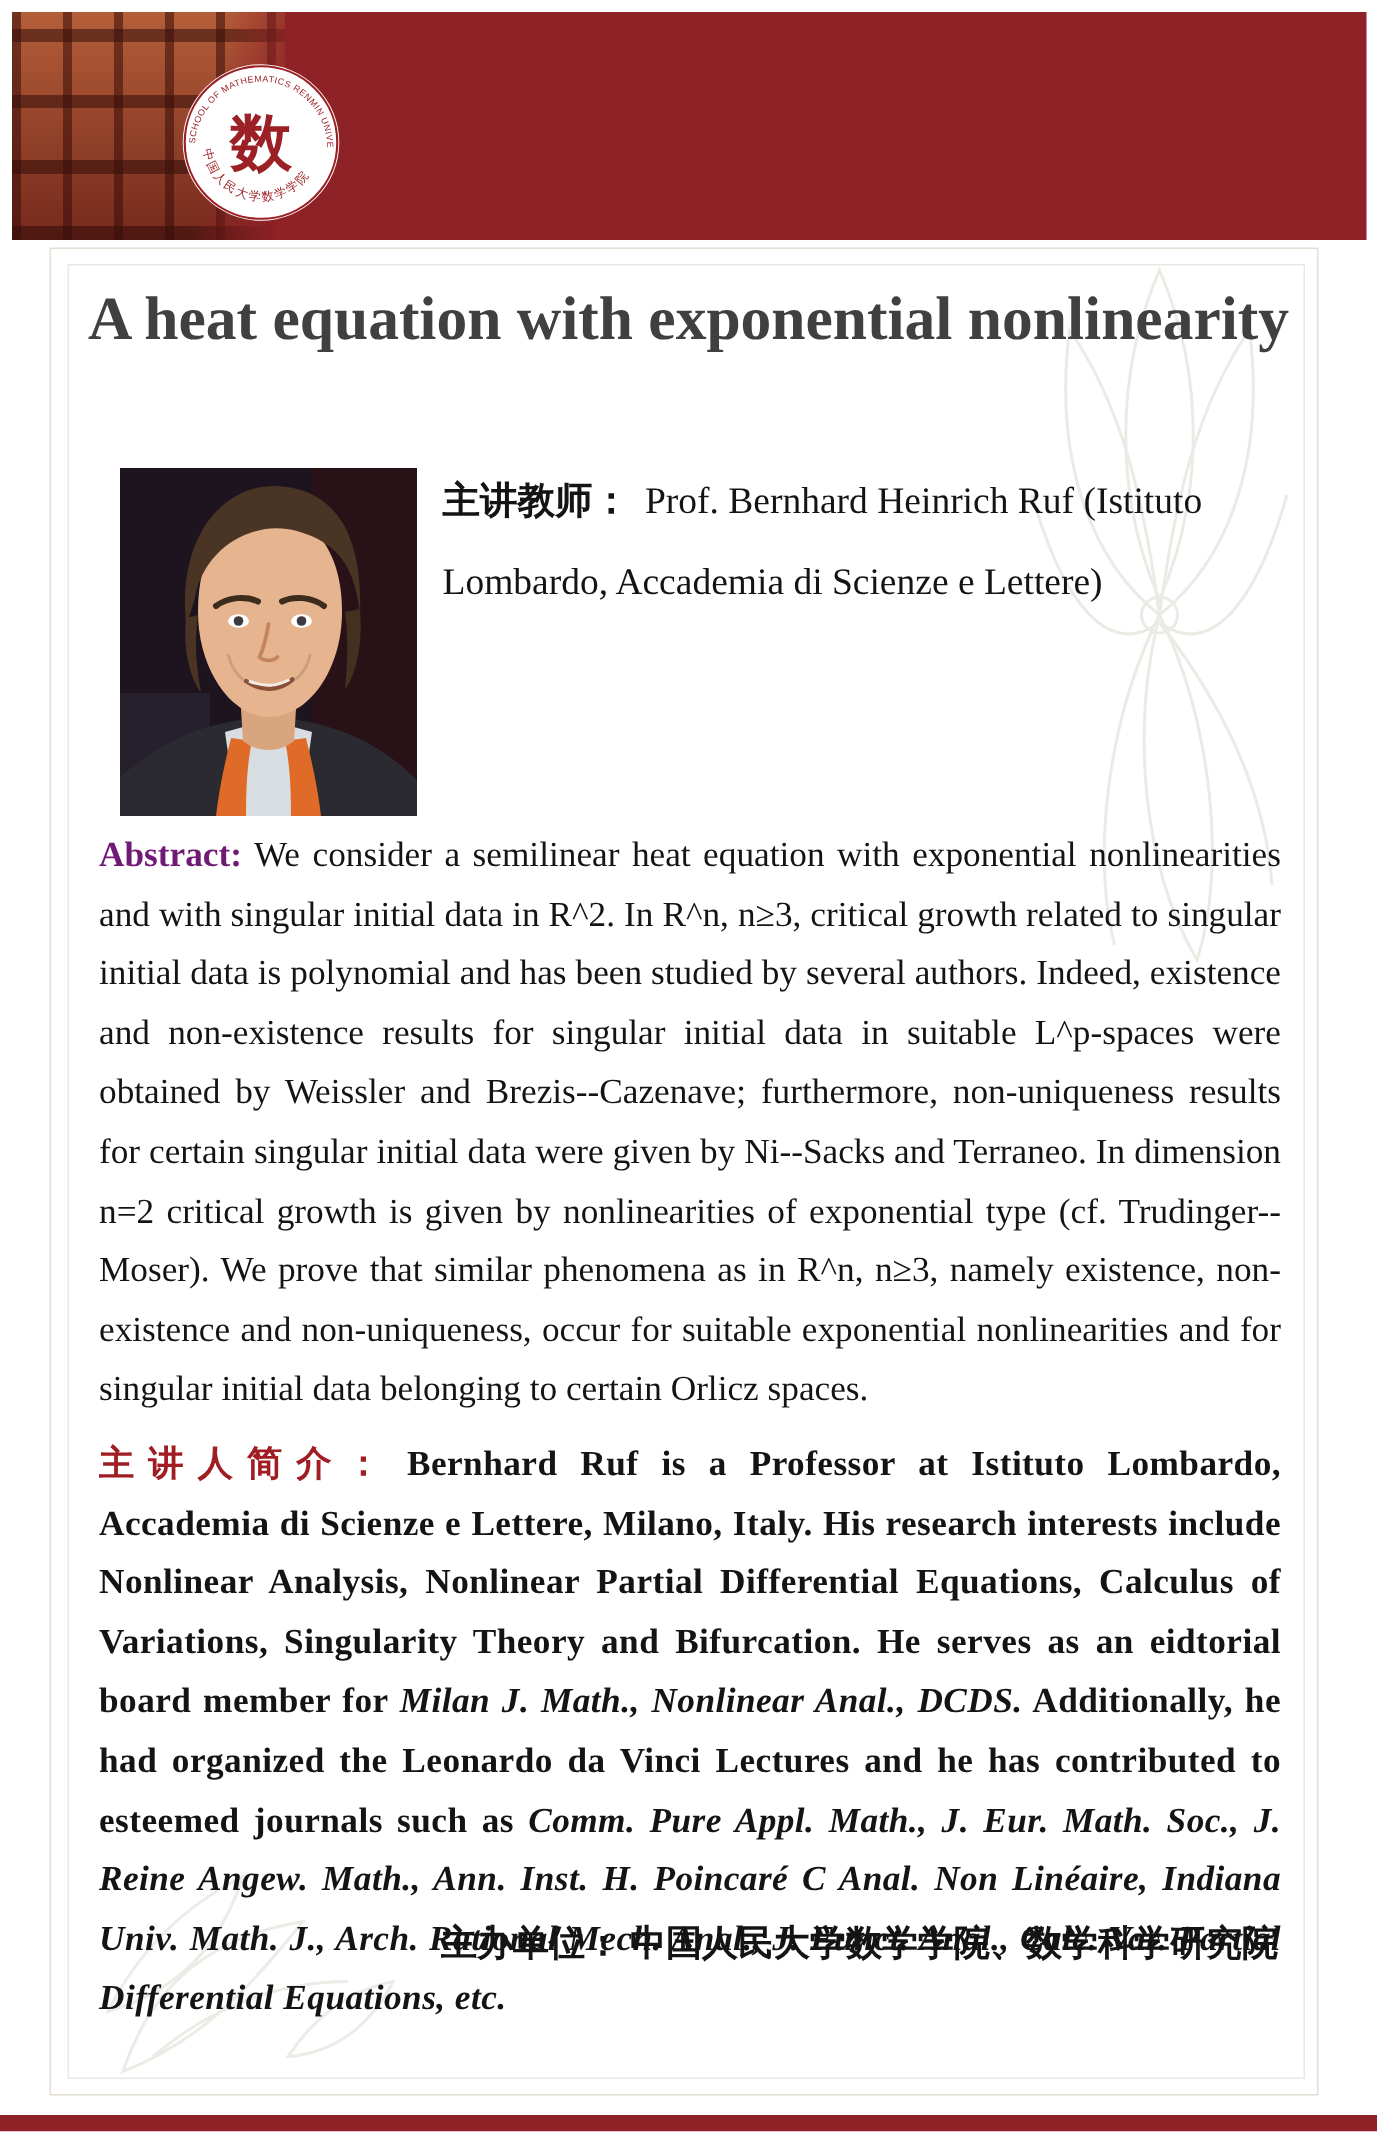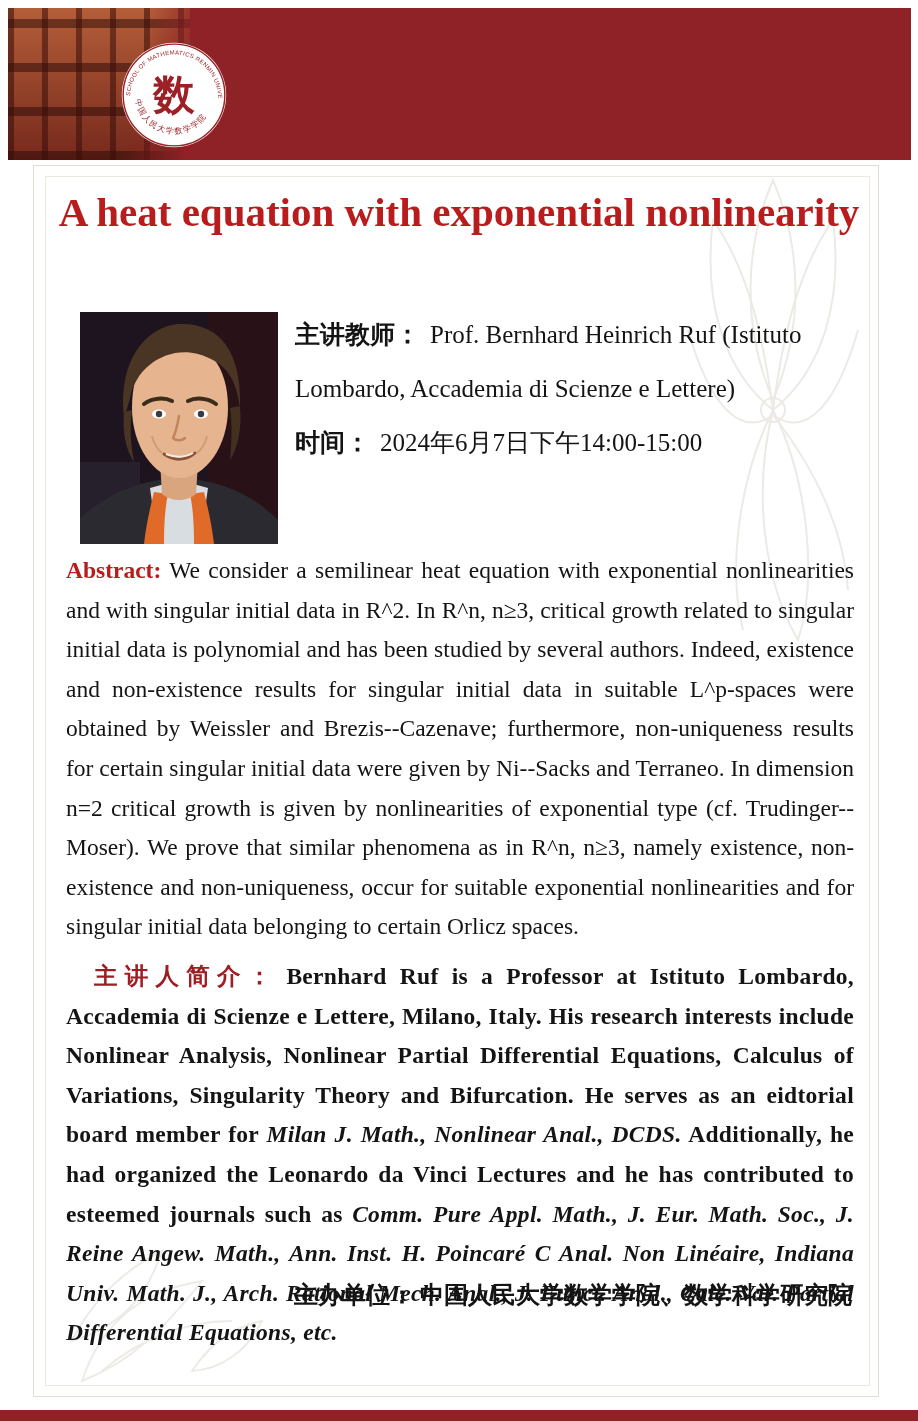--- a/index.html
+++ b/index.html
@@ -31,40 +31,40 @@
   }
   
   .frame-outer{position:absolute;left:33px;right:39px;top:165px;bottom:24px;border:1px solid #e3ddd4;pointer-events:none;}
   .frame-inner{position:absolute;left:45px;right:48px;top:176px;bottom:35px;border:1px solid #ece7e0;pointer-events:none;}
   .watermark{position:absolute;pointer-events:none;}
   .wm-tr{right:20px;top:160px;}
   .wm-bl{left:42px;bottom:30px;}
   
   .main-title{
     position:absolute;left:36px;right:36px;top:186px;margin:0;
-    text-align:center;font-weight:700;font-size:41px;line-height:53px;color:#b91c1c;
+    text-align:center;font-weight:700;font-size:41px;line-height:53px;color:#404040;
   }
   
   .info-row{position:absolute;left:80px;top:308px;width:658px;}
   .photo{position:absolute;left:0;top:4px;width:198px;height:232px;}
   .info-text{margin-left:215px;width:570px;}
   .info-line{margin:0;font-size:25px;line-height:54px;}
   .cn-label{font-weight:700;margin-right:10px;}
   
   .abstract{
     position:absolute;left:66px;right:64px;top:551px;margin:0;
     font-size:23.5px;line-height:39.6px;text-align:justify;
   }
-  .abstract-label{font-weight:700;color:#b91c1c;margin-right:8px;}
+  .abstract-label{font-weight:700;color:#701a75;margin-right:8px;}
   
   .bio{
     position:absolute;left:66px;right:64px;top:957px;margin:0;
     font-size:23.5px;line-height:39.6px;text-align:justify;font-weight:700;letter-spacing:.3px;
   }
-  .bio-label{color:#a01d23;margin-right:8px;margin-left:28px;}
+  .bio-label{color:#a01d23;margin-right:8px;}
   .bio i{}
   
   .host-line{
     position:absolute;right:66px;top:1279px;margin:0;
     font-size:24px;font-weight:700;
   }
   .host-line .cn-label{margin-right:6px;}
   .bottom-bar{position:absolute;left:0;right:0;bottom:0;height:11px;background:#8e2227;}
 </style>
 </head>
@@ -154,21 +154,20 @@
 
         <path d="M99,104 C97,116 95,122 93,126 C96,129 102,129 105,126" stroke="#c2855e" stroke-width="2.5" fill="none" stroke-linecap="round"></path>
         <path d="M84,142 C94,149 106,149 115,141" stroke="#8a5038" stroke-width="3" fill="none" stroke-linecap="round"></path>
         <path d="M86,142 C96,146 104,146 113,141" stroke="#f2ece4" stroke-width="2" fill="none"></path>
         <path d="M72,124 C74,132 78,138 82,141" stroke="#caa07a" stroke-width="2" fill="none"></path>
         <path d="M127,124 C125,132 121,138 117,141" stroke="#caa07a" stroke-width="2" fill="none"></path>
       </svg>
     </div>
     <div class="info-text">
       <p class="info-line"><span class="cn-label">主讲教师：</span><span>Prof. Bernhard Heinrich Ruf (Istituto Lombardo, Accademia di Scienze e Lettere)</span></p>
-      <p class="info-line"><span class="cn-label">时间：</span><span>2024年6月7日下午14:00-15:00</span></p>
     </div>
   </div>
 
   <p class="abstract">
     <span class="abstract-label">Abstract:</span><span>We consider a semilinear heat equation with exponential nonlinearities and with singular initial data in R^2. In R^n, n≥3, critical growth related to singular initial data is polynomial and has been studied by several authors. Indeed, existence and non-existence results for singular initial data in suitable L^p-spaces were obtained by Weissler and Brezis--Cazenave; furthermore, non-uniqueness results for certain singular initial data were given by Ni--Sacks and Terraneo. In dimension n=2 critical growth is given by nonlinearities of exponential type (cf. Trudinger--Moser). We prove that similar phenomena as in R^n, n≥3, namely existence, non-existence and non-uniqueness, occur for suitable exponential nonlinearities and for singular initial data belonging to certain Orlicz spaces.</span>
   </p>
 
   <p class="bio">
     <span class="bio-label">主讲人简介：</span><span>Bernhard Ruf is a Professor at Istituto Lombardo, Accademia di Scienze e Lettere, Milano, Italy. His research interests include Nonlinear Analysis, Nonlinear Partial Differential Equations, Calculus of Variations, Singularity Theory and Bifurcation. He serves as an eidtorial board member for </span><i>Milan J. Math., Nonlinear Anal., DCDS.</i><span> Additionally, he had organized the Leonardo da Vinci Lectures and he has contributed to esteemed journals such as </span><i>Comm. Pure Appl. Math., J. Eur. Math. Soc., J. Reine Angew. Math., Ann. Inst. H. Poincaré C Anal. Non Linéaire, Indiana Univ. Math. J., Arch. Rational Mech. Anal., J. Funct. Anal., Calc. Var. Partial Differential Equations, etc.</i>
   </p>

